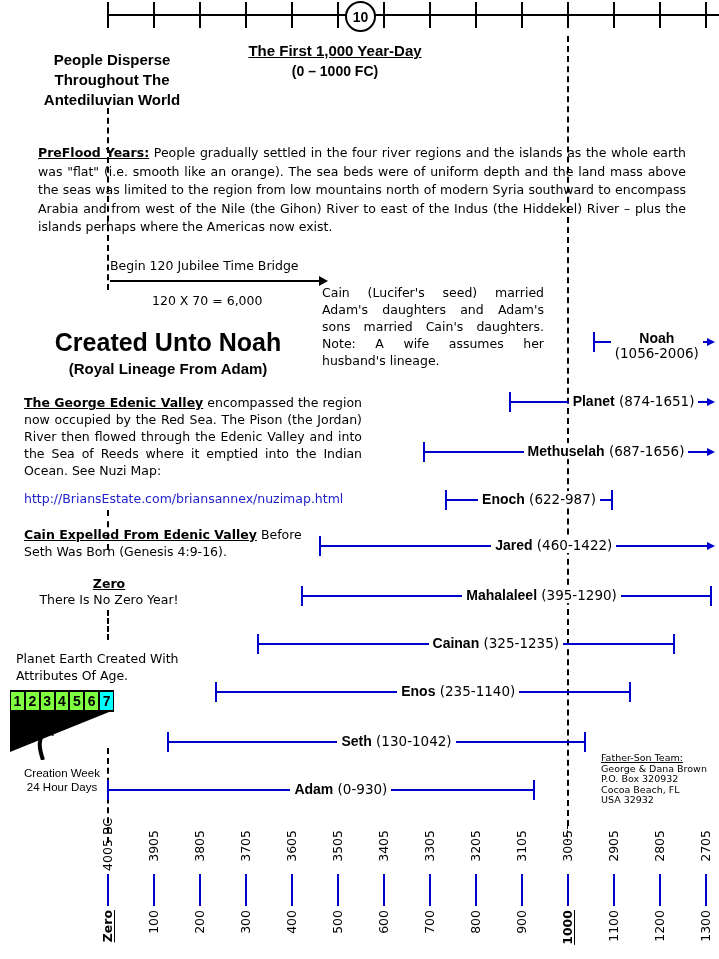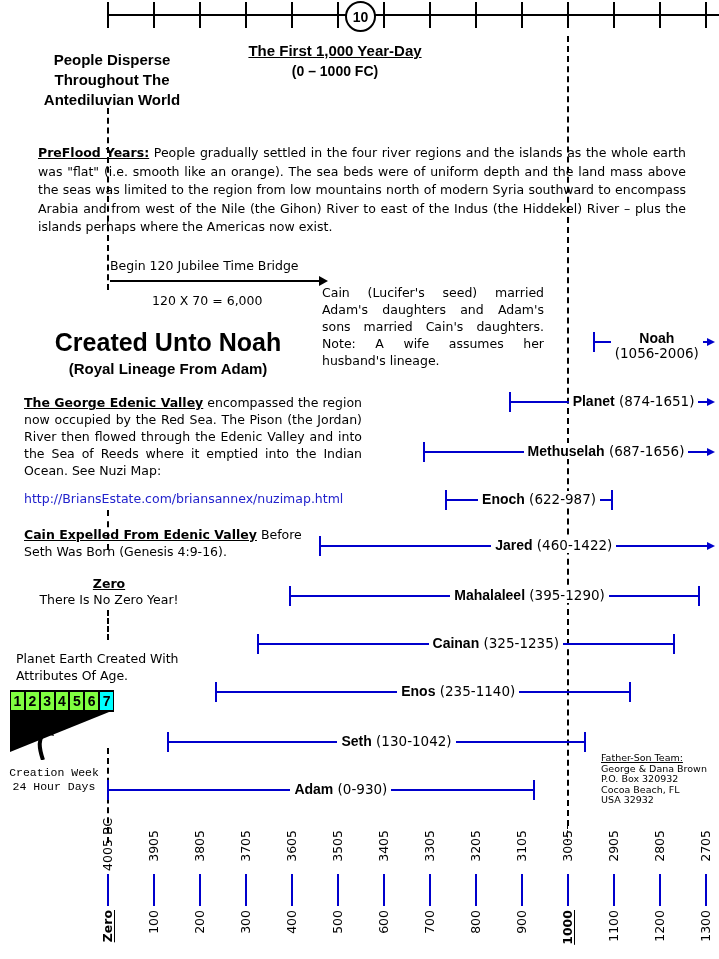--- a/index.html
+++ b/index.html
@@ -76,22 +76,22 @@
     font-size:12.5px;line-height:16px;font-family:"DejaVu Sans",sans-serif;}
   #zero-note .zt{font-weight:bold;text-decoration:underline;}
   #planet{left:16px;top:650px;width:200px;}
   
   #creation-week{position:absolute;left:10px;top:690px;width:104px;height:22px;
      display:flex;background:#000;}
   #creation-week .day{flex:1;margin:2px 1px;display:flex;align-items:center;justify-content:center;
      font-family:"Liberation Sans",sans-serif;font-weight:bold;font-size:14px;color:#000;}
   #cw-wedge{position:absolute;left:10px;top:710px;width:0;height:0;
      border-left:104px solid #000;border-bottom:42px solid transparent;}
-  #cw-label{position:absolute;left:4px;top:766px;width:100px;text-align:center;
-     font-size:11.5px;line-height:14px;font-family:Liberation Mono, monospace;}
+  #cw-label{position:absolute;left:12px;top:766px;width:100px;text-align:center;
+     font-size:11.5px;line-height:14px;font-family:Liberation Sans, sans-serif;}
   #cw-arrow{position:absolute;left:33px;top:720px;width:24px;height:40px;}
   
   #address{position:absolute;left:601px;top:753px;width:118px;font-size:9.5px;line-height:10.5px;
      font-family:"DejaVu Sans",sans-serif;}
   #address .at{text-decoration:underline;}
   
   #bars{position:absolute;left:0;top:0;width:719px;height:830px;}
   .bar-row{position:absolute;height:30px;}
   .bar-line{position:absolute;height:2px;background:#0000cc;}
   .bar-cap{position:absolute;width:2px;height:20px;background:#0000cc;}
@@ -242,21 +242,21 @@
       <div class="bar-cap" style="left: 393.12px; top: 0px;"></div>
       <div class="bar-cap" style="left: 559.02px; top: 0px;"></div>
       <div class="bar-label" style="top: 1px; left: 426.062px;"><b>Enoch</b><span> (622-987)</span></div>
     </div>
     <div class="bar-row" style="left: 0px; top: 536px; width: 719px;">
       <div class="bar-line" style="left: 318.6px; top: 9px; width: 390.4px;"></div>
       <div class="bar-cap" style="left: 318.6px; top: 0px;"></div>
       <div class="bar-head" style="left: 707px; top: 6px;"></div>
       <div class="bar-label" style="top: 1px; left: 491.206px;"><b>Jared</b><span> (460-1422)</span></div>
     </div>
-    <div class="bar-row" style="left: 0px; top: 586px; width: 596px;">
+    <div class="bar-row" style="left: 12px; top: 586px; width: 596px;">
       <div class="bar-line" style="left: 288.7px; top: 9px; width: 411.7px;"></div>
       <div class="bar-cap" style="left: 288.7px; top: 0px;"></div>
       <div class="bar-cap" style="left: 698.4px; top: 0px;"></div>
       <div class="bar-label" style="top: 1px; left: 450.222px;"><b>Mahalaleel</b><span> (395-1290)</span></div>
     </div>
     <div class="bar-row" style="left: 0px; top: 634px; width: 719px;">
       <div class="bar-line" style="left: 256.5px; top: 9px; width: 418.6px;"></div>
       <div class="bar-cap" style="left: 256.5px; top: 0px;"></div>
       <div class="bar-cap" style="left: 673.1px; top: 0px;"></div>
       <div class="bar-label" style="top: 1px; left: 428.542px;"><b>Cainan</b><span> (325-1235)</span></div>

